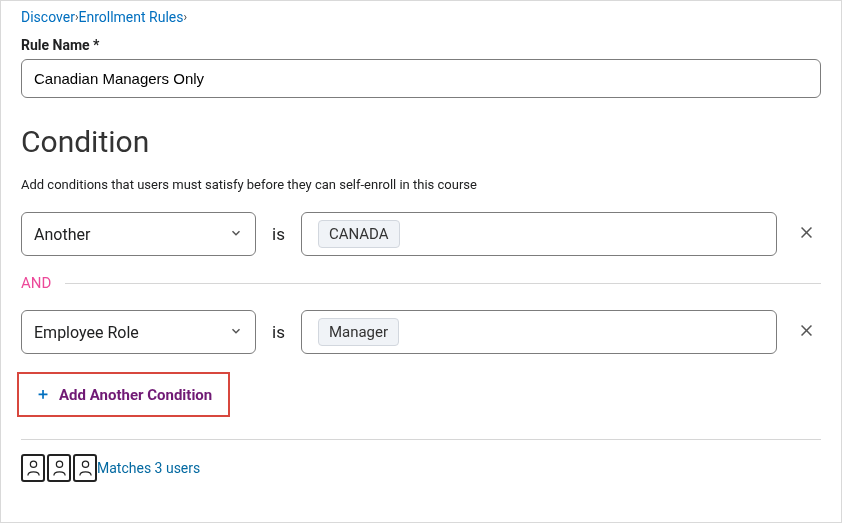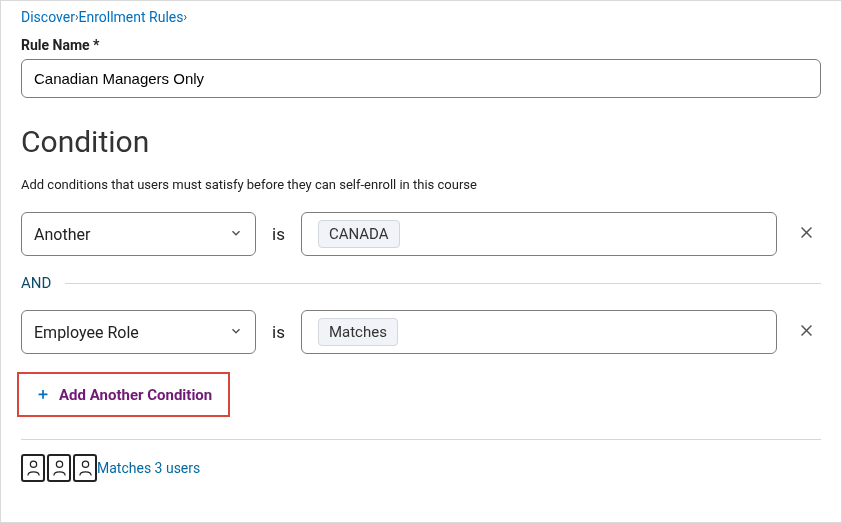--- a/index.html
+++ b/index.html
@@ -99,21 +99,21 @@
     font-size: 20px;
     color: #555;
     margin-left: 4px;
   }
   .and-row {
     display: flex;
     align-items: center;
     margin: 18px 0;
     gap: 14px;
     font-size: 15px;
-    color: #0c4a6e;
+    color: #ec4899;
   }
   .and-line {
     flex: 1;
     height: 1px;
     background: #d6d6d6;
   }
   .add-condition-box {
     border: 2px solid #d8473e;
     display: inline-flex;
     align-items: center;
@@ -206,21 +206,21 @@
     <div class="select-box">
       <span>Employee Role</span>
       <span class="chev">
         <svg width="14" height="14" viewBox="0 0 24 24" fill="none" stroke="#555" stroke-width="2.5">
             <polyline points="6 9 12 15 18 9"></polyline>
           </svg>
       </span>
     </div>
     <span class="is-label">is</span>
     <div class="value-box">
-      <span class="chip">Matches</span>
+      <span class="chip">Manager</span>
     </div>
     <div class="remove-btn">
       <span>
         <svg width="17" height="17" viewBox="0 0 24 24" stroke="#555" stroke-width="2.2">
             <line x1="5" y1="5" x2="19" y2="19"></line>
             <line x1="19" y1="5" x2="5" y2="19"></line>
           </svg>
       </span>
     </div>
   </div>

